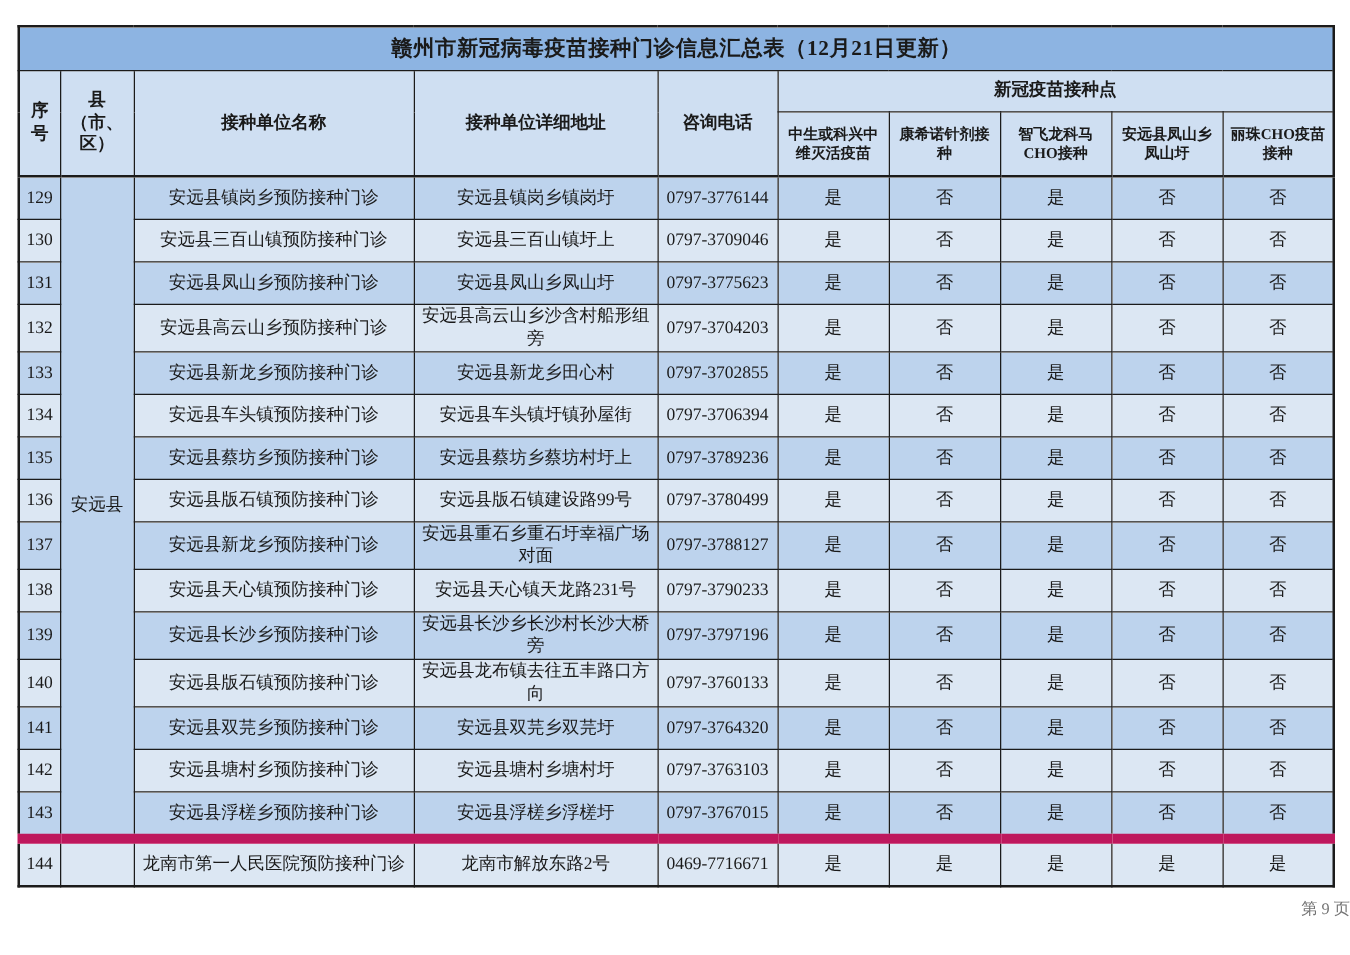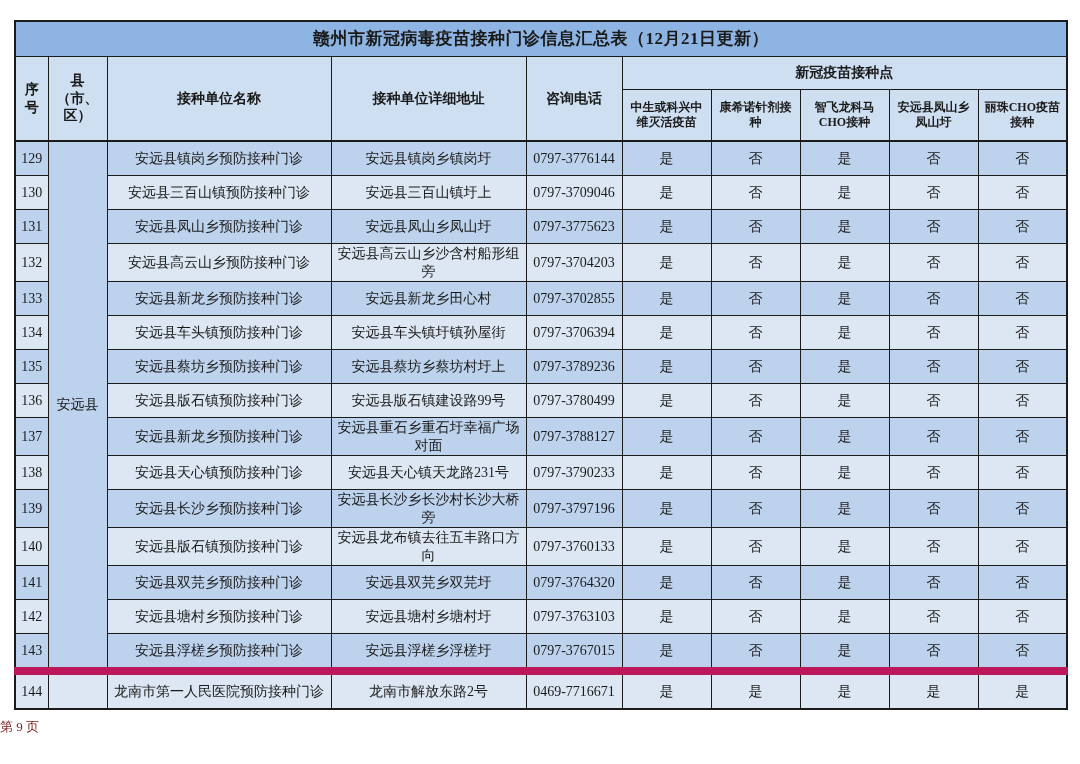--- a/index.html
+++ b/index.html
@@ -58,23 +58,23 @@
   tbody tr.dark td { background: #bdd3ed; }
   tbody tr.light td { background: #dce7f3; }
   tbody td.county-cell { background: #ffffff; font-size: 14px; }
   tbody tr.section-start td { border-top: 8px solid #be185d; }
   td.phone-cell { letter-spacing: 0; }
   .footer {
     position: absolute;
     left: 0;
     top: 718px;
     width: 100%;
-    text-align: left;
+    text-align: right;
     font-size: 13px;
-    color: #7f1d1d;
+    color: #737373;
   }
 </style>
 </head>
 <body>
 
 <div class="page">
 
   <table class="summary">
     <colgroup>
       <col style="width:33px">

